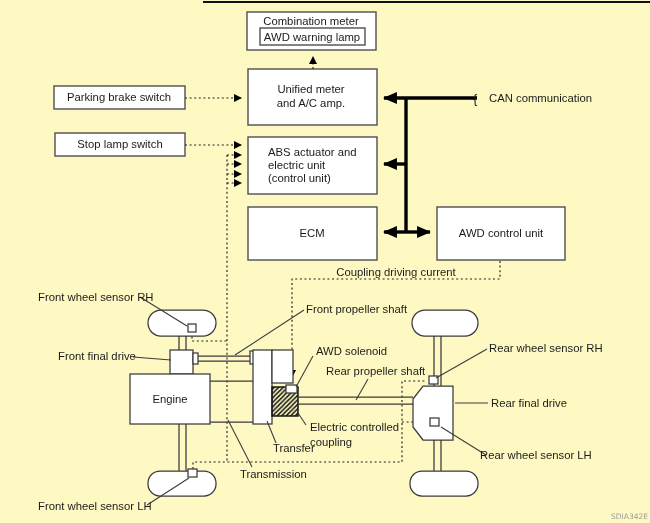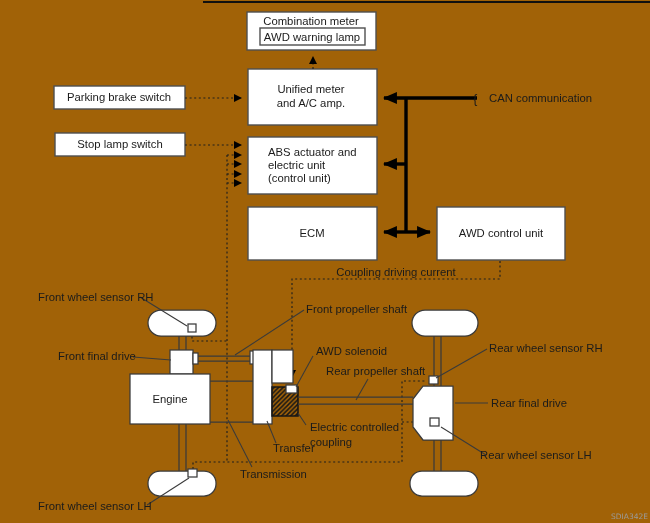--- a/index.html
+++ b/index.html
@@ -1,16 +1,16 @@
 <!DOCTYPE html>
 <html><head>
 <meta charset="utf-8">
 <style>
   html,body { margin:0; padding:0; background:#fff; }
-  .stage { position:relative; width:650px; height:523px; background:#a16207; overflow:hidden; }
+  .stage { position:relative; width:650px; height:523px; background:#fef9c3; overflow:hidden; }
   svg { display:block; }
   .box  { fill:#ffffff; stroke:#4f4f4f; stroke-width:1.4; }
   .t    { font-family:"Liberation Sans", sans-serif; font-size:11.3px; fill:#1b1b1b; }
   .tc   { text-anchor:middle; }
   .dash { fill:none; stroke:#1f1f1f; stroke-width:1.15; stroke-dasharray:2 2.6; }
   .thick{ fill:none; stroke:#000000; stroke-width:3.4; }
   .mech { fill:#ffffff; stroke:#3a3a3a; stroke-width:1.25; }
   .mline{ fill:none; stroke:#3a3a3a; stroke-width:1.25; }
   .ptr  { fill:none; stroke:#3a3a3a; stroke-width:1.05; }
   .brace{ font-family:"Liberation Sans", sans-serif; font-size:13px; fill:#1b1b1b; }

